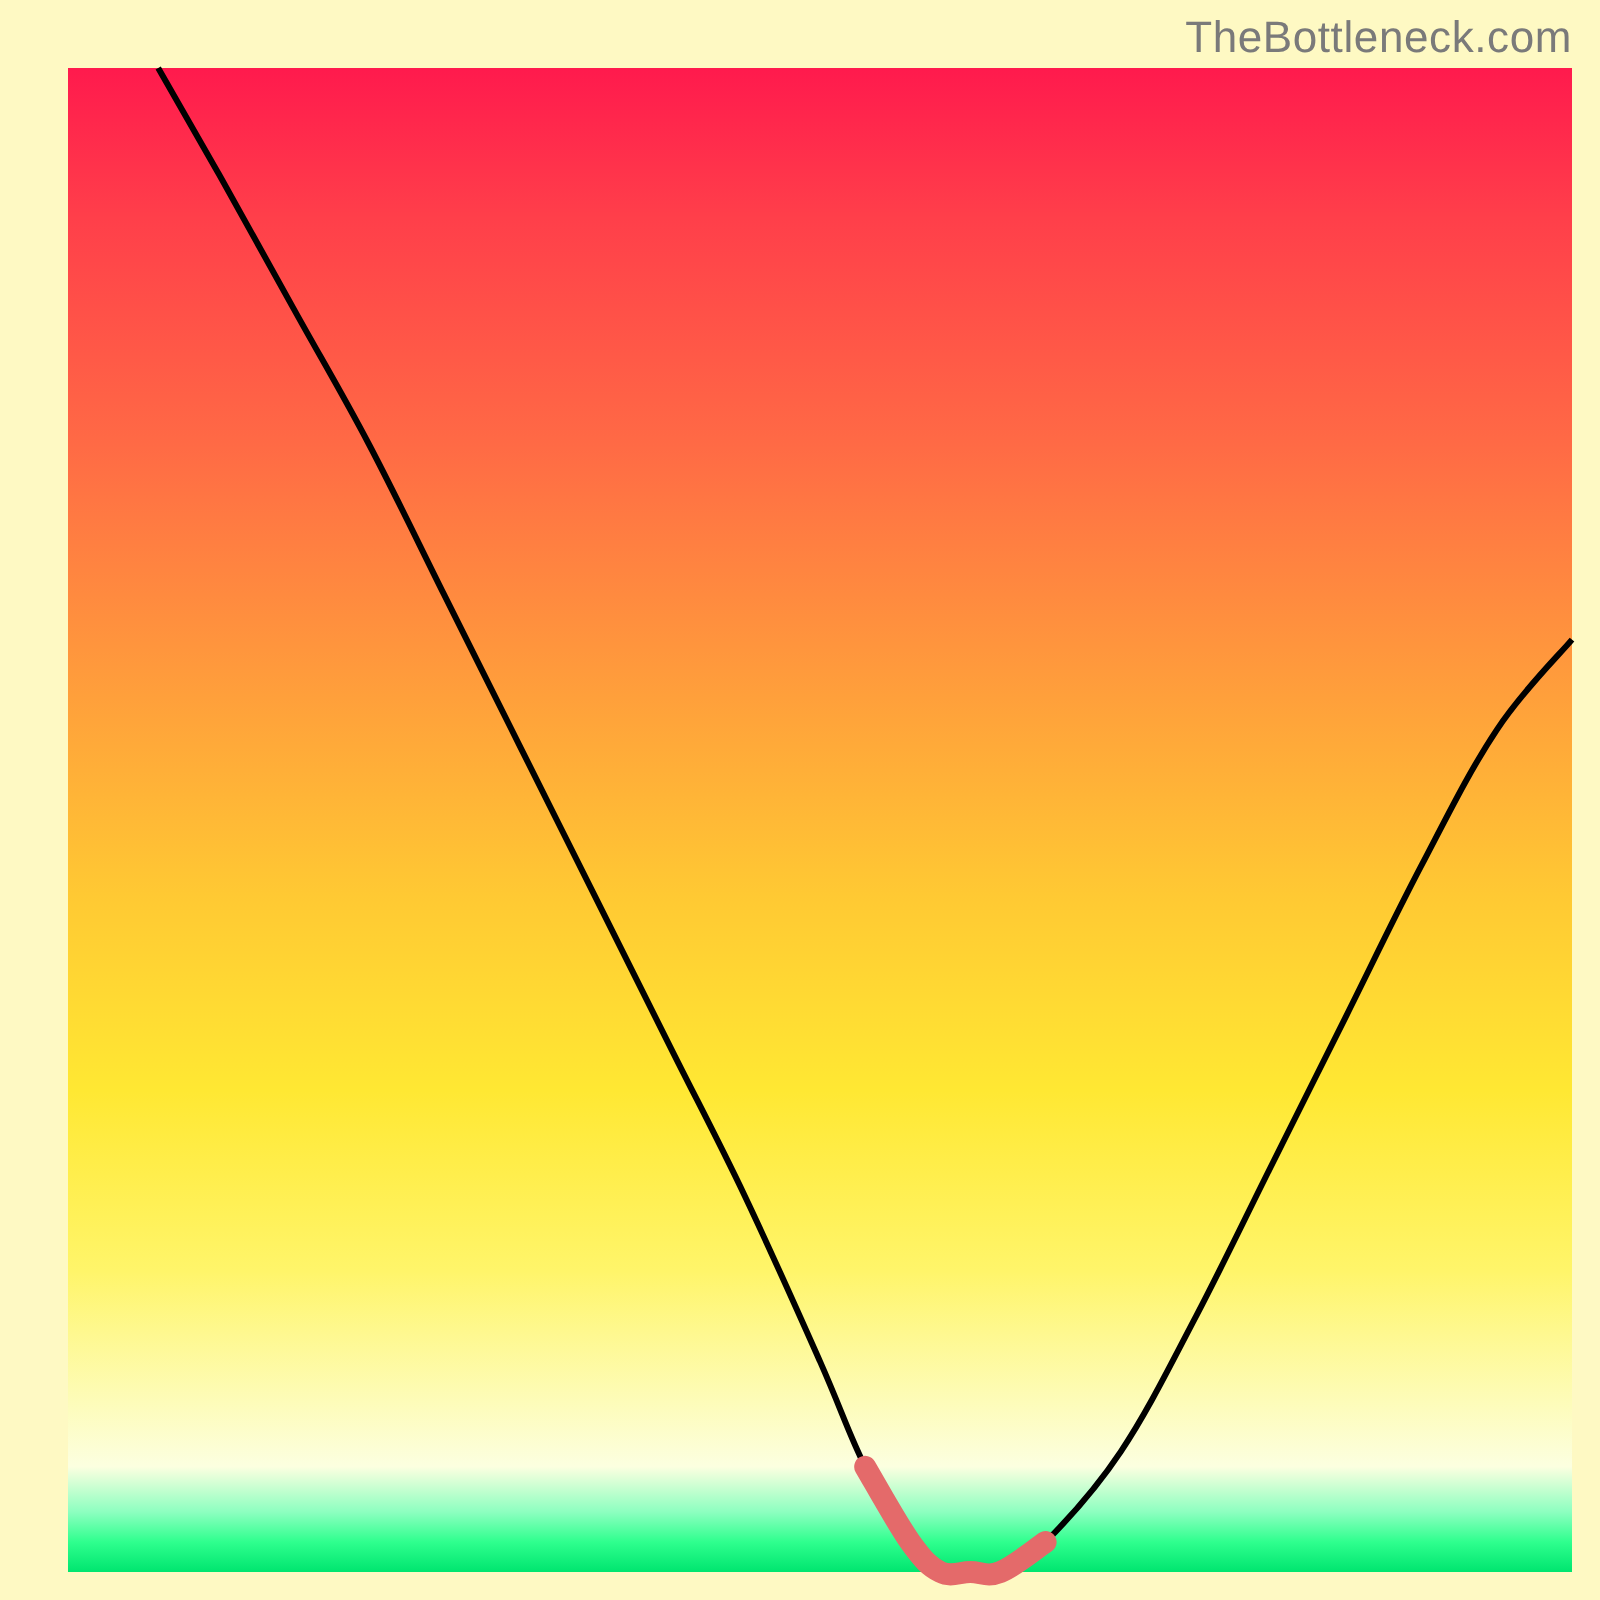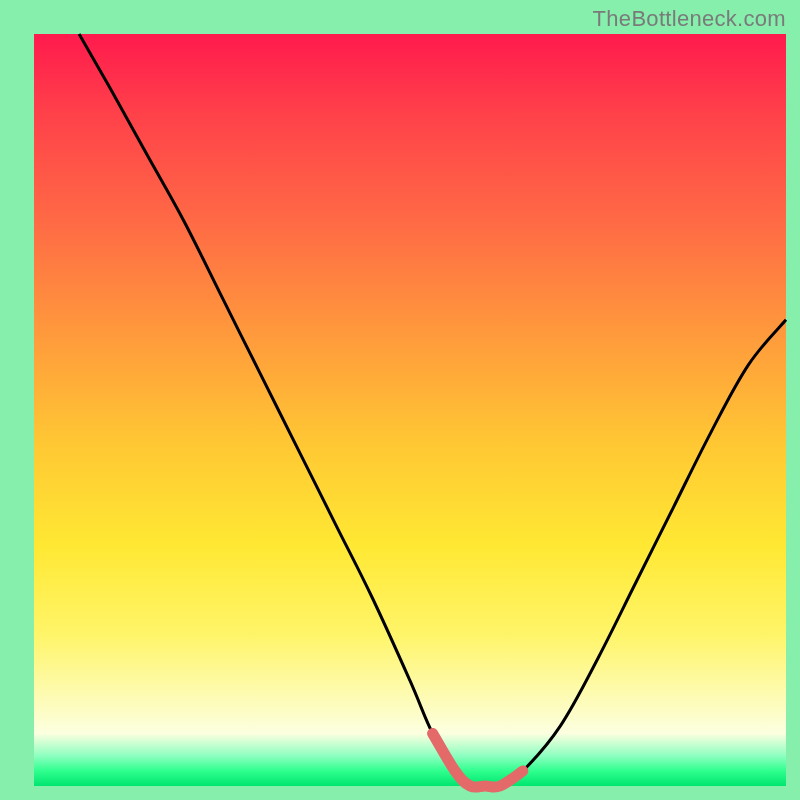--- a/index.html
+++ b/index.html
@@ -10,21 +10,21 @@
     background: #000;
     overflow: hidden;
     font-family: Arial, Helvetica, sans-serif;
   }
   .frame {
     position: absolute;
     left: 0;
     top: 0;
     width: 800px;
     height: 800px;
-    background: #86efac;
+    background: #fef9c3;
   }
   .plot-area {
     position: absolute;
     left: 34px;
     top: 34px;
     width: 752px;
     height: 752px;
     
     background: linear-gradient(
       to bottom,

